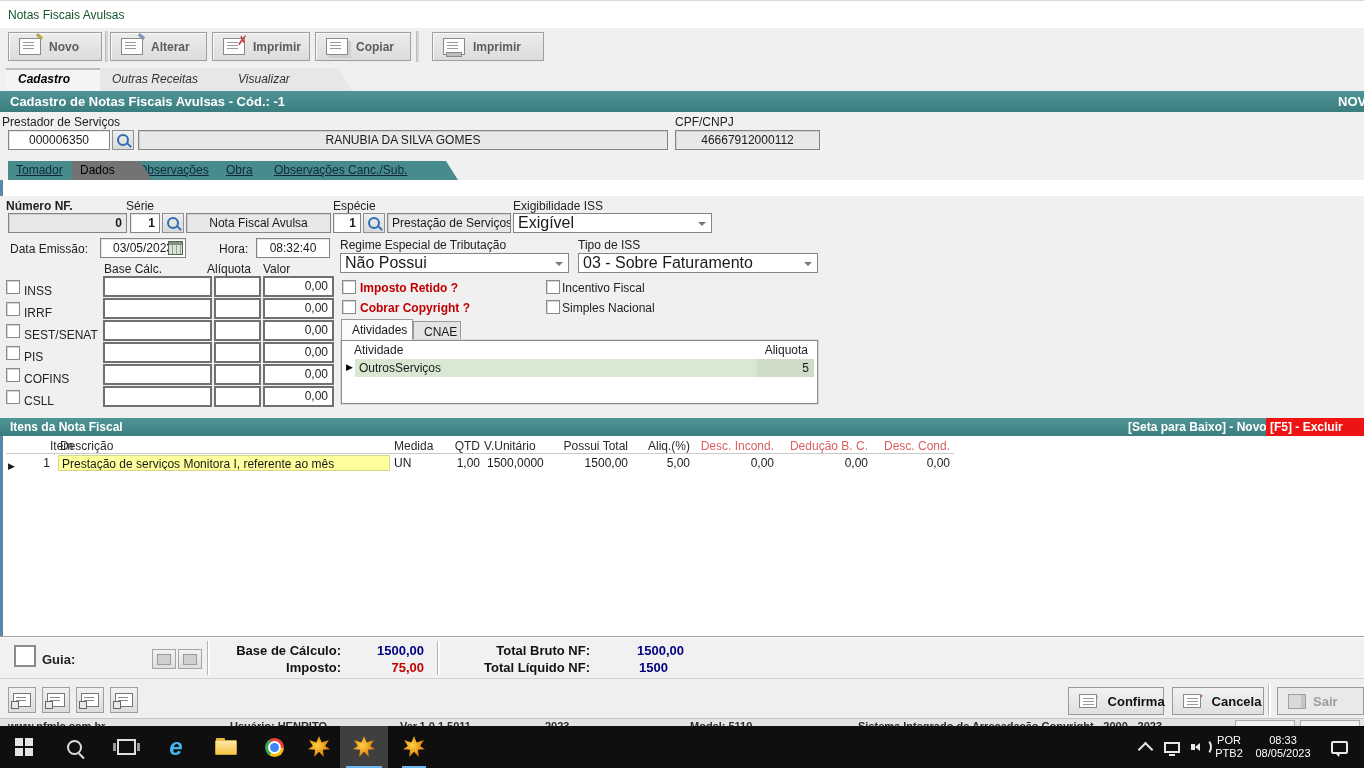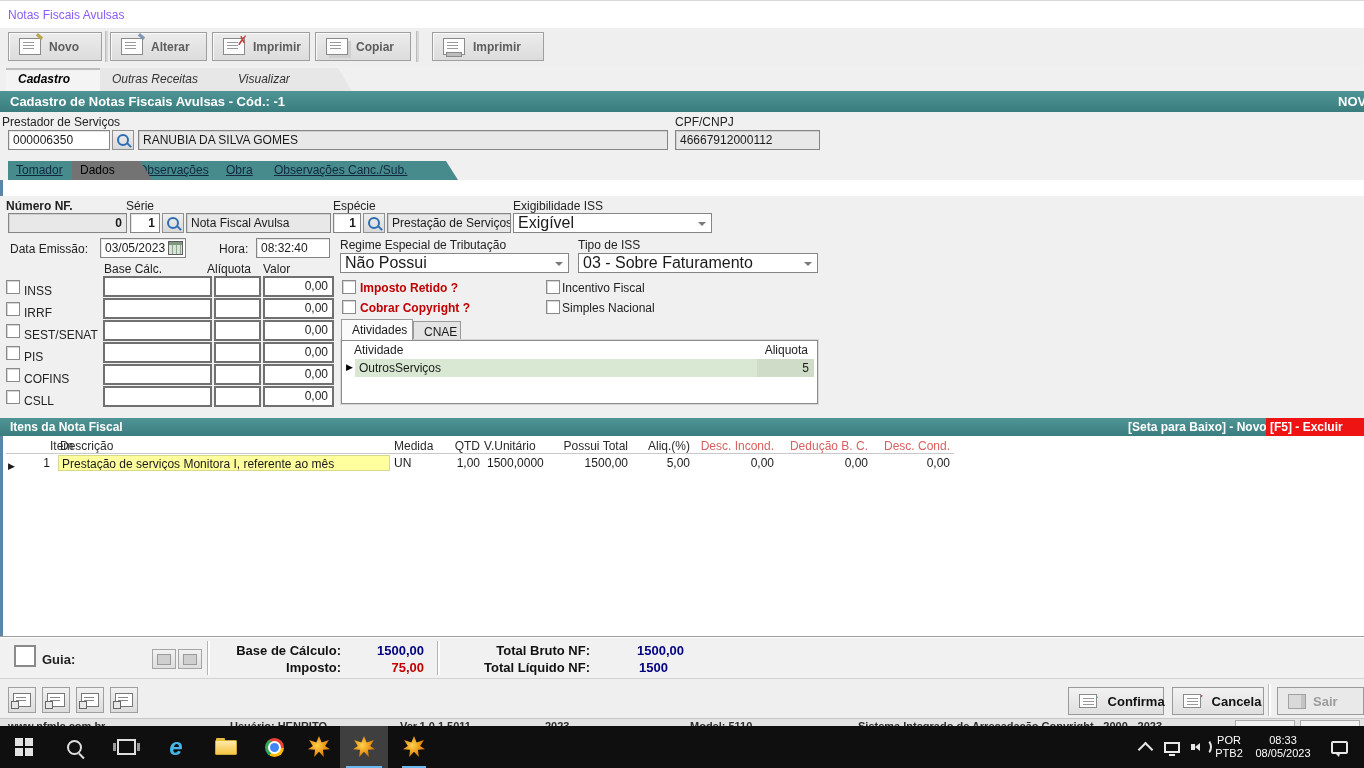--- a/index.html
+++ b/index.html
@@ -1,21 +1,21 @@
 <!DOCTYPE html>
 <html><head>
 <meta charset="utf-8">
 <style>
   html,body{margin:0;padding:0;width:1364px;height:768px;overflow:hidden;
     font-family:"Liberation Sans","DejaVu Sans",sans-serif;background:#fff;}
   #screen{position:relative;width:1364px;height:768px;background:#fff;font-size:12px;color:#1a1a1a;}
   .abs{position:absolute;}
   
   .titlebar{left:0;top:0;width:1364px;height:28px;background:#fff;border-top:1px solid #d9d9d9;border-bottom:1px solid #e3e3e3;}
-  .titlebar .t{position:absolute;left:8px;top:7px;font-size:12px;color:#8b5cf6;}
+  .titlebar .t{position:absolute;left:8px;top:7px;font-size:12px;color:#14532d;}
   .left-edge{left:0;top:28px;width:3px;height:690px;background:#5a87a8;}
   
   .toolbar{left:0;top:28px;width:1364px;height:38px;background:#efefef;border-bottom:1px solid #cfcfcf;}
   .tbtn{position:absolute;top:4px;height:29px;background:linear-gradient(#ececec,#dcdcdc);
     border:1px solid #9f9f9f;box-shadow:inset 1px 1px 0 #fafafa;display:flex;align-items:center;gap:8px;
     padding:0 10px;box-sizing:border-box;color:#5c5c5c;font-weight:bold;font-size:12px;cursor:default;}
   .docicon{position:relative;width:20px;height:15px;background:#fdfdfd;border:1px solid #8a8a8a;flex:0 0 auto;}
   .docicon::before{content:"";position:absolute;left:3px;top:3px;width:11px;height:1px;background:#9a9a9a;
     box-shadow:0 3px 0 #9a9a9a,0 6px 0 #9a9a9a;}
   .ic-cancel::after{content:"✗";position:absolute;right:-4px;top:-6px;color:#c23a3a;font-weight:bold;font-size:13px;}
@@ -31,21 +31,21 @@
   .otab.active{background:#f4f4f4;font-weight:bold;color:#000;box-shadow:inset 0 2px 0 #bdbdbd;}
   
   .tealbar{background:linear-gradient(180deg,#509596 0%,#3a7d7e 100%);color:#fff;font-weight:bold;overflow:hidden;}
   .hdrbar{left:0;top:91px;width:1364px;height:21px;font-size:13px;line-height:21px;}
   .hdrbar .title{position:absolute;left:10px;top:0;}
   .hdrbar .status{position:absolute;left:1338px;top:0;white-space:nowrap;}
   
   .prestador{left:0;top:112px;width:1364px;height:48px;background:#f0f0f0;border-bottom:1px solid #c9c9c9;}
   .lbl{position:absolute;font-size:12px;color:#222;white-space:nowrap;}
   .fld{position:absolute;height:20px;background:#fff;border:1px solid #858585;box-shadow:inset 1px 1px 0 rgba(0,0,0,.10);
-    box-sizing:border-box;font-size:12px;line-height:18px;padding:0 4px;white-space:nowrap;overflow:hidden;}
+    box-sizing:border-box;font-size:12px;line-height:18px;padding:0 4px;white-space:nowrap;overflow:hidden;text-align:center;}
   .fld.ro{background:#e8e8e8;}
   .fld.num{text-align:right;font-weight:bold;}
   .magbtn{position:absolute;width:22px;height:20px;background:linear-gradient(#efefef,#d9d9d9);border:1px solid #909090;
     box-sizing:border-box;display:flex;align-items:center;justify-content:center;}
   .mag{position:relative;width:8px;height:8px;border:2px solid #2e6db4;border-radius:50%;}
   .mag::after{content:"";position:absolute;width:6px;height:2px;background:#2e6db4;right:-5px;bottom:-2px;transform:rotate(45deg);}
   
   .innertabs{left:0;top:160px;width:1364px;height:20px;background:#f0f0f0;}
   .itab{position:absolute;top:1px;height:19px;line-height:19px;padding:0 14px 0 8px;
     clip-path:polygon(0 0,calc(100% - 12px) 0,100% 100%,0 100%);background:#478b8c;color:#10293f;text-decoration:underline;}

